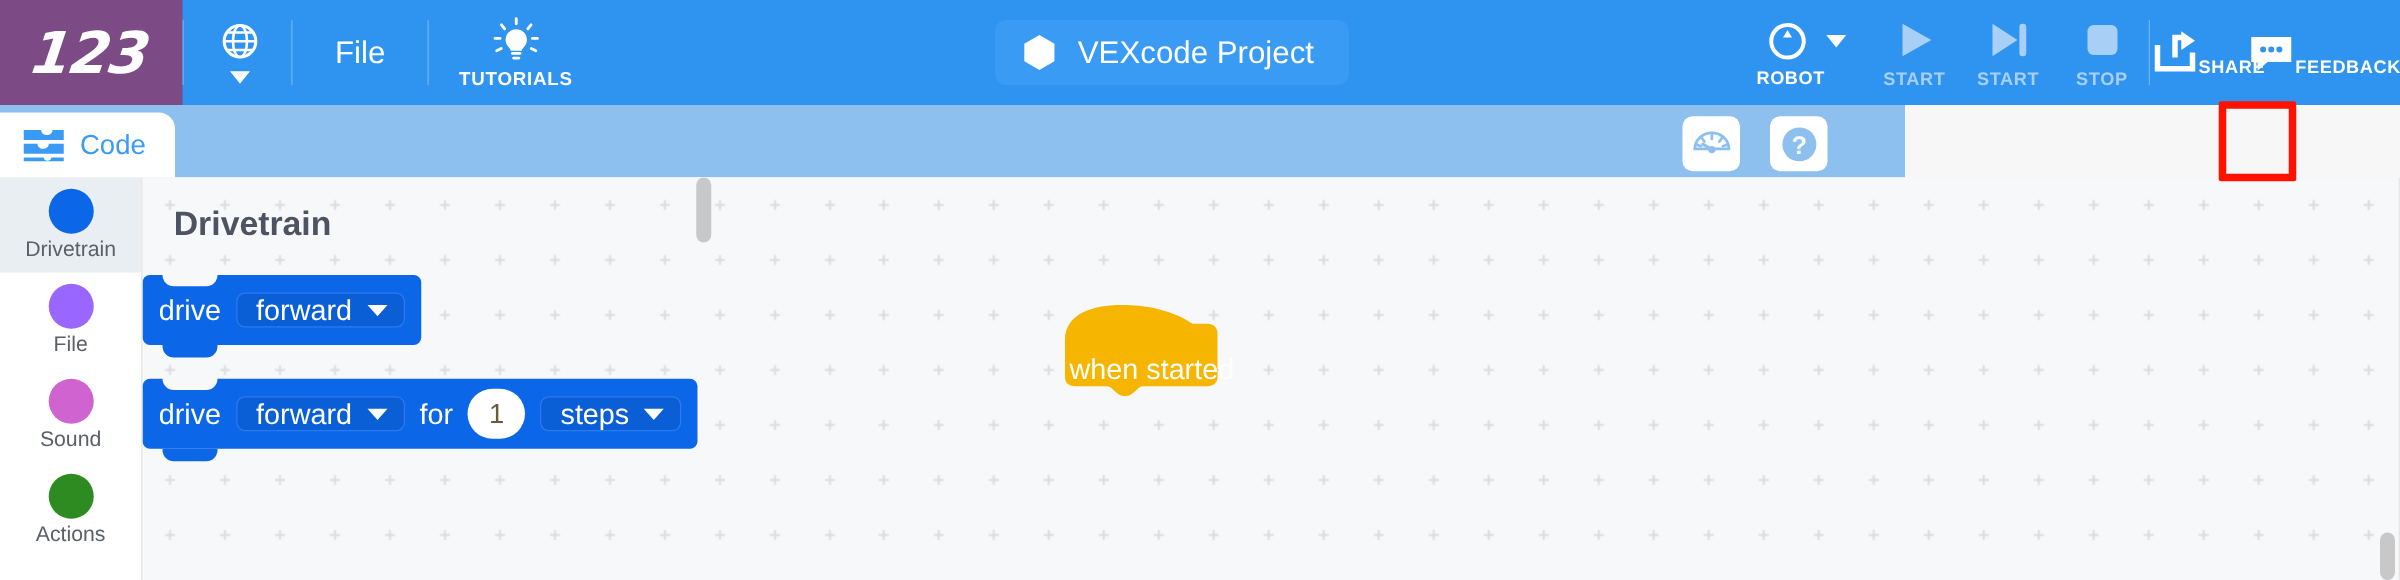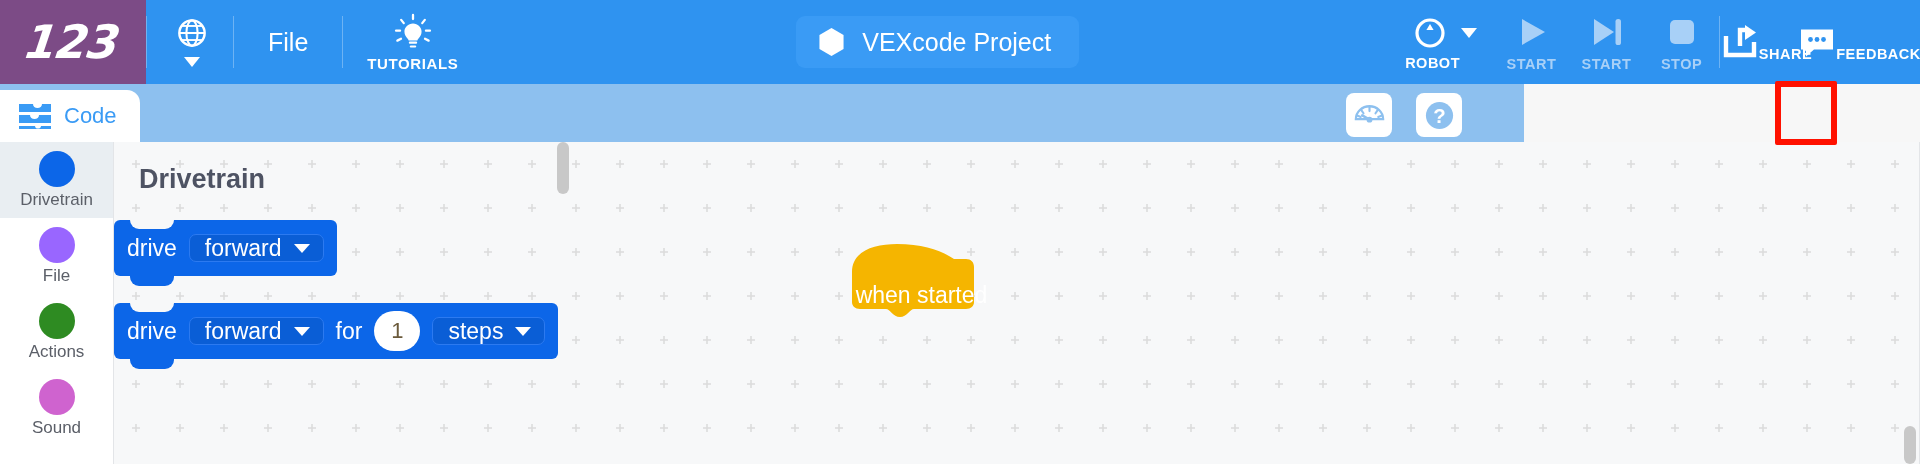--- a/index.html
+++ b/index.html
@@ -457,26 +457,26 @@
   <div class="cat-bar">
     <div class="cat selected">
       <span class="cat-dot" style="background:#0c66e8;"></span>
       <span class="cat-label">Drivetrain</span>
     </div>
     <div class="cat">
       <span class="cat-dot" style="background:#9966ff;"></span>
       <span class="cat-label">File</span>
     </div>
     <div class="cat">
+      <span class="cat-dot" style="background:#cf63cf;"></span>
+      <span class="cat-label">Sound</span>
+    </div>
+    <div class="cat">
       <span class="cat-dot" style="background:#2e8b22;"></span>
       <span class="cat-label">Actions</span>
-    </div>
-    <div class="cat">
-      <span class="cat-dot" style="background:#cf63cf;"></span>
-      <span class="cat-label">Sound</span>
     </div>
   </div>
 
   <div class="palette">
     <svg class="grid-plus" width="572" height="322">
       <defs>
         <pattern id="plusA" width="44" height="44" patternUnits="userSpaceOnUse">
           <path d="M22 18v8M18 22h8" stroke="#dcdcdc" stroke-width="1.6"></path>
         </pattern>
       </defs>

